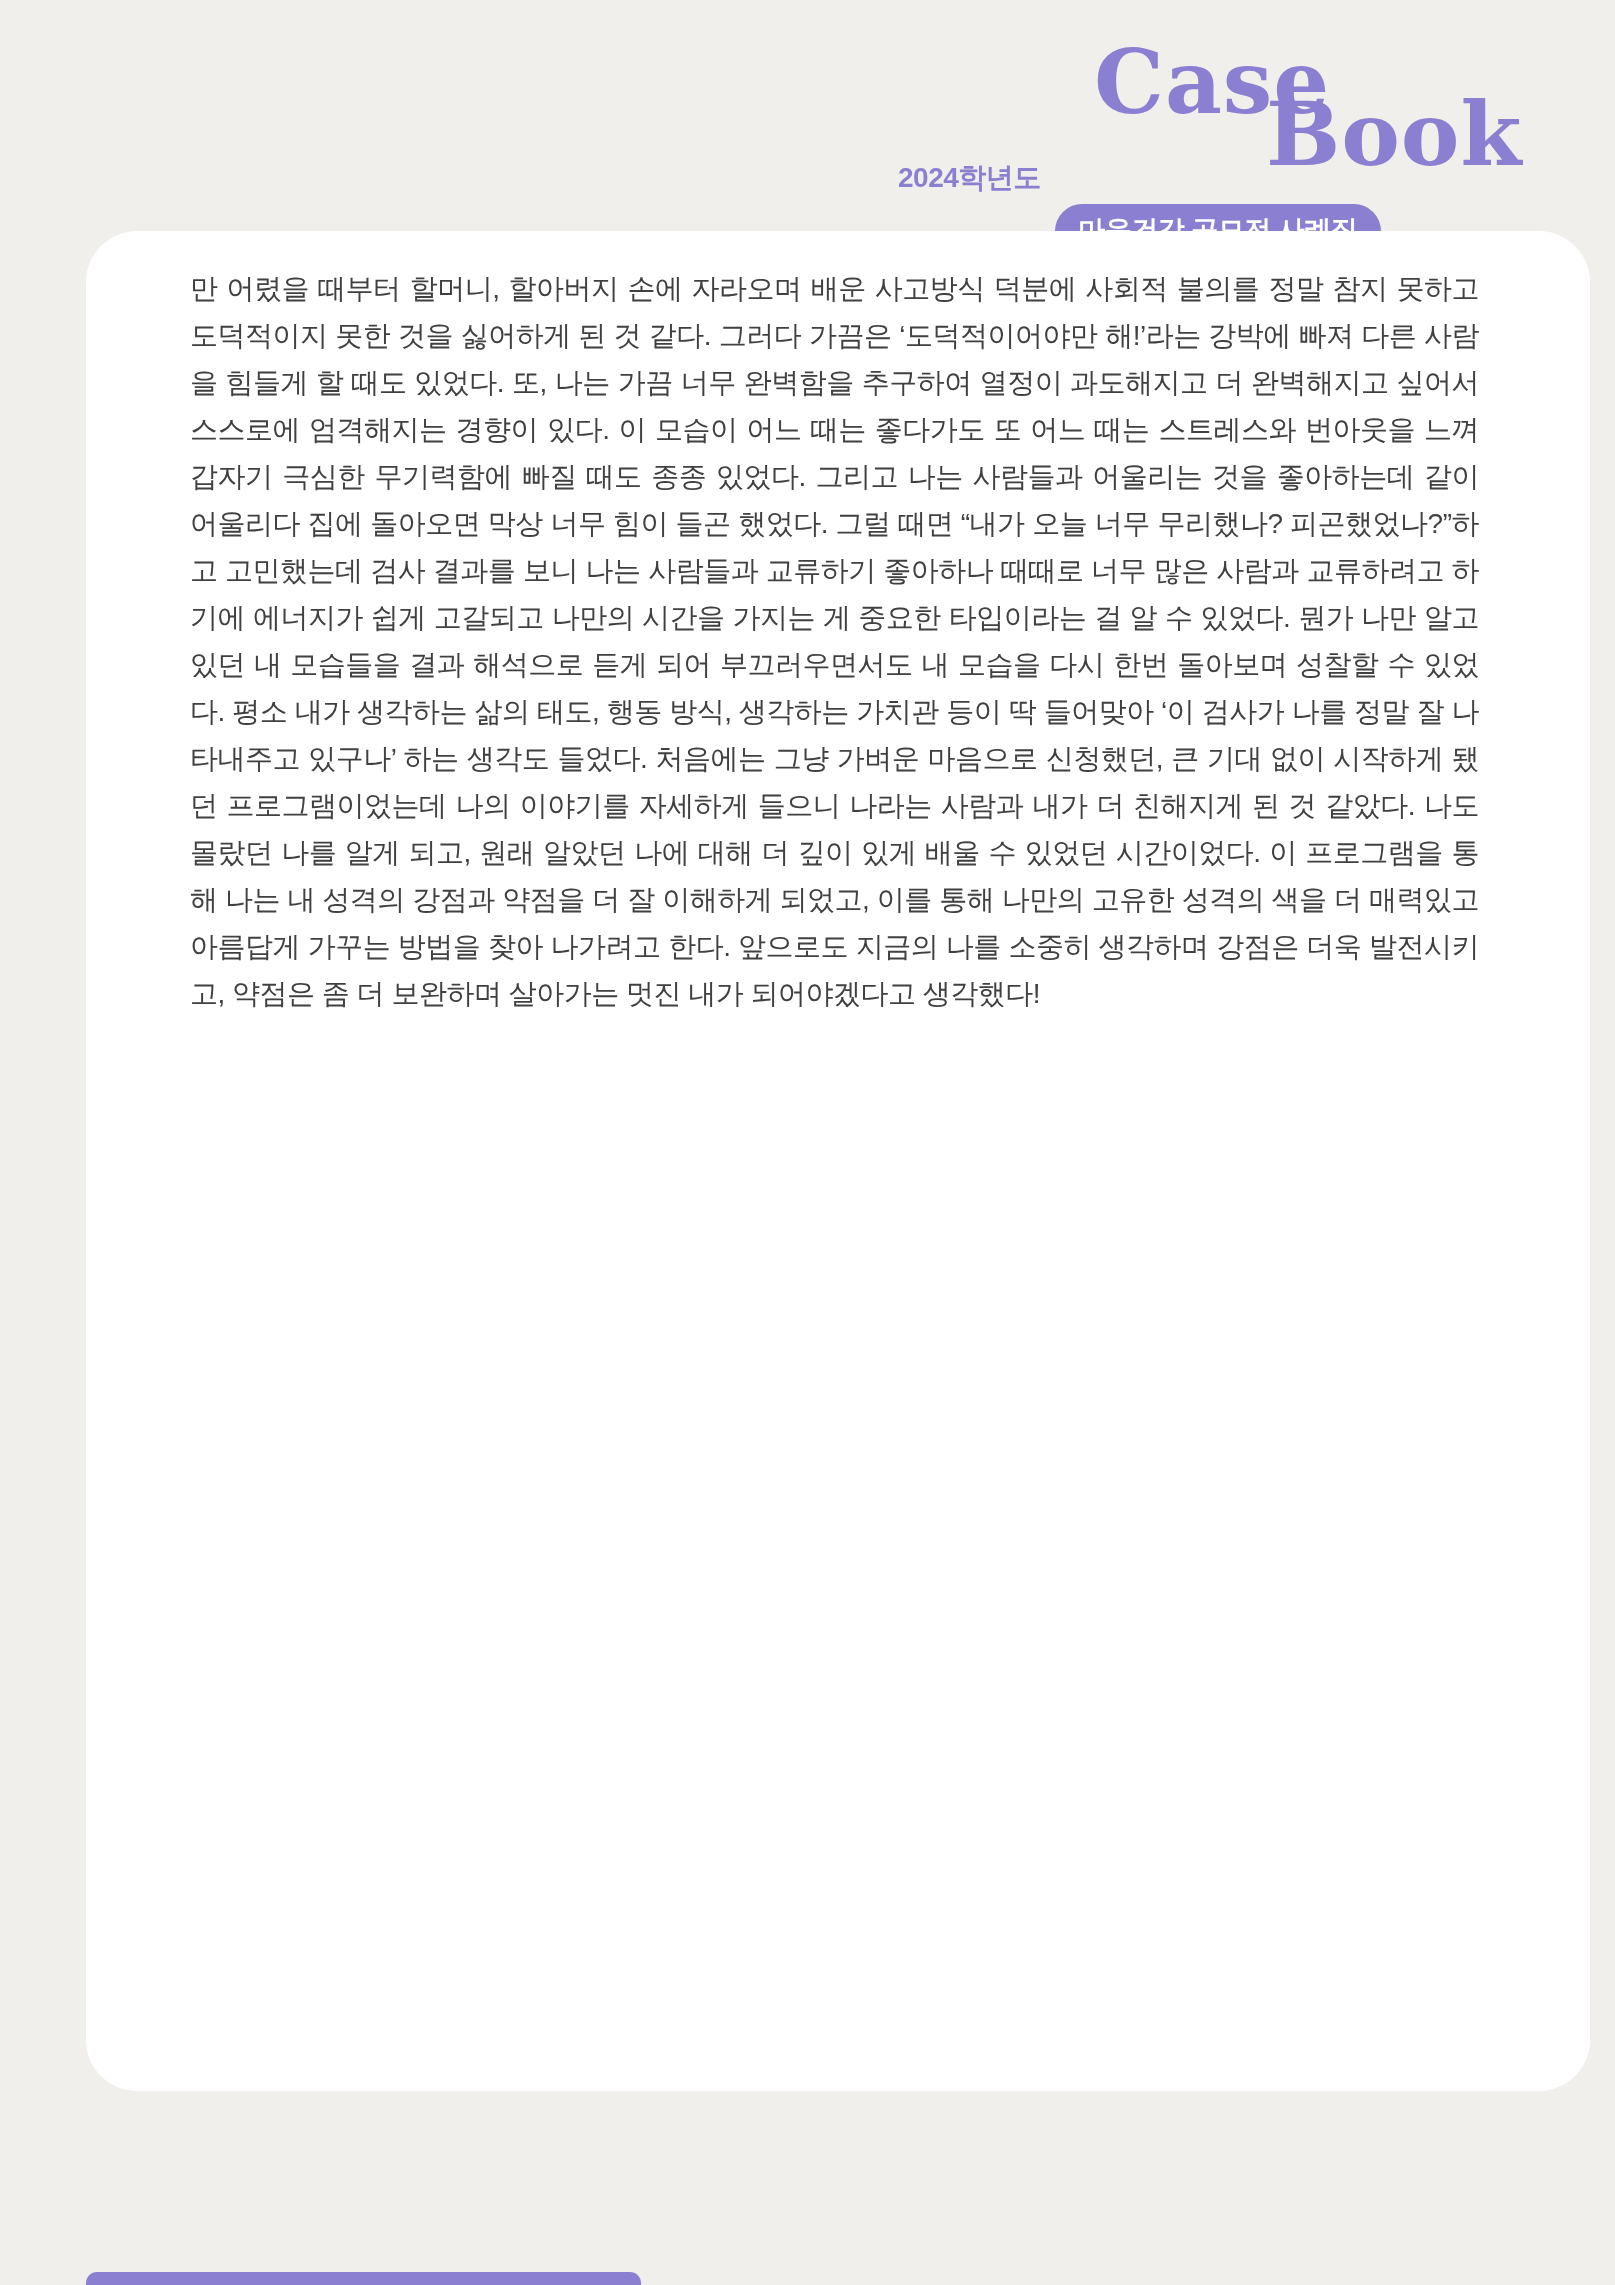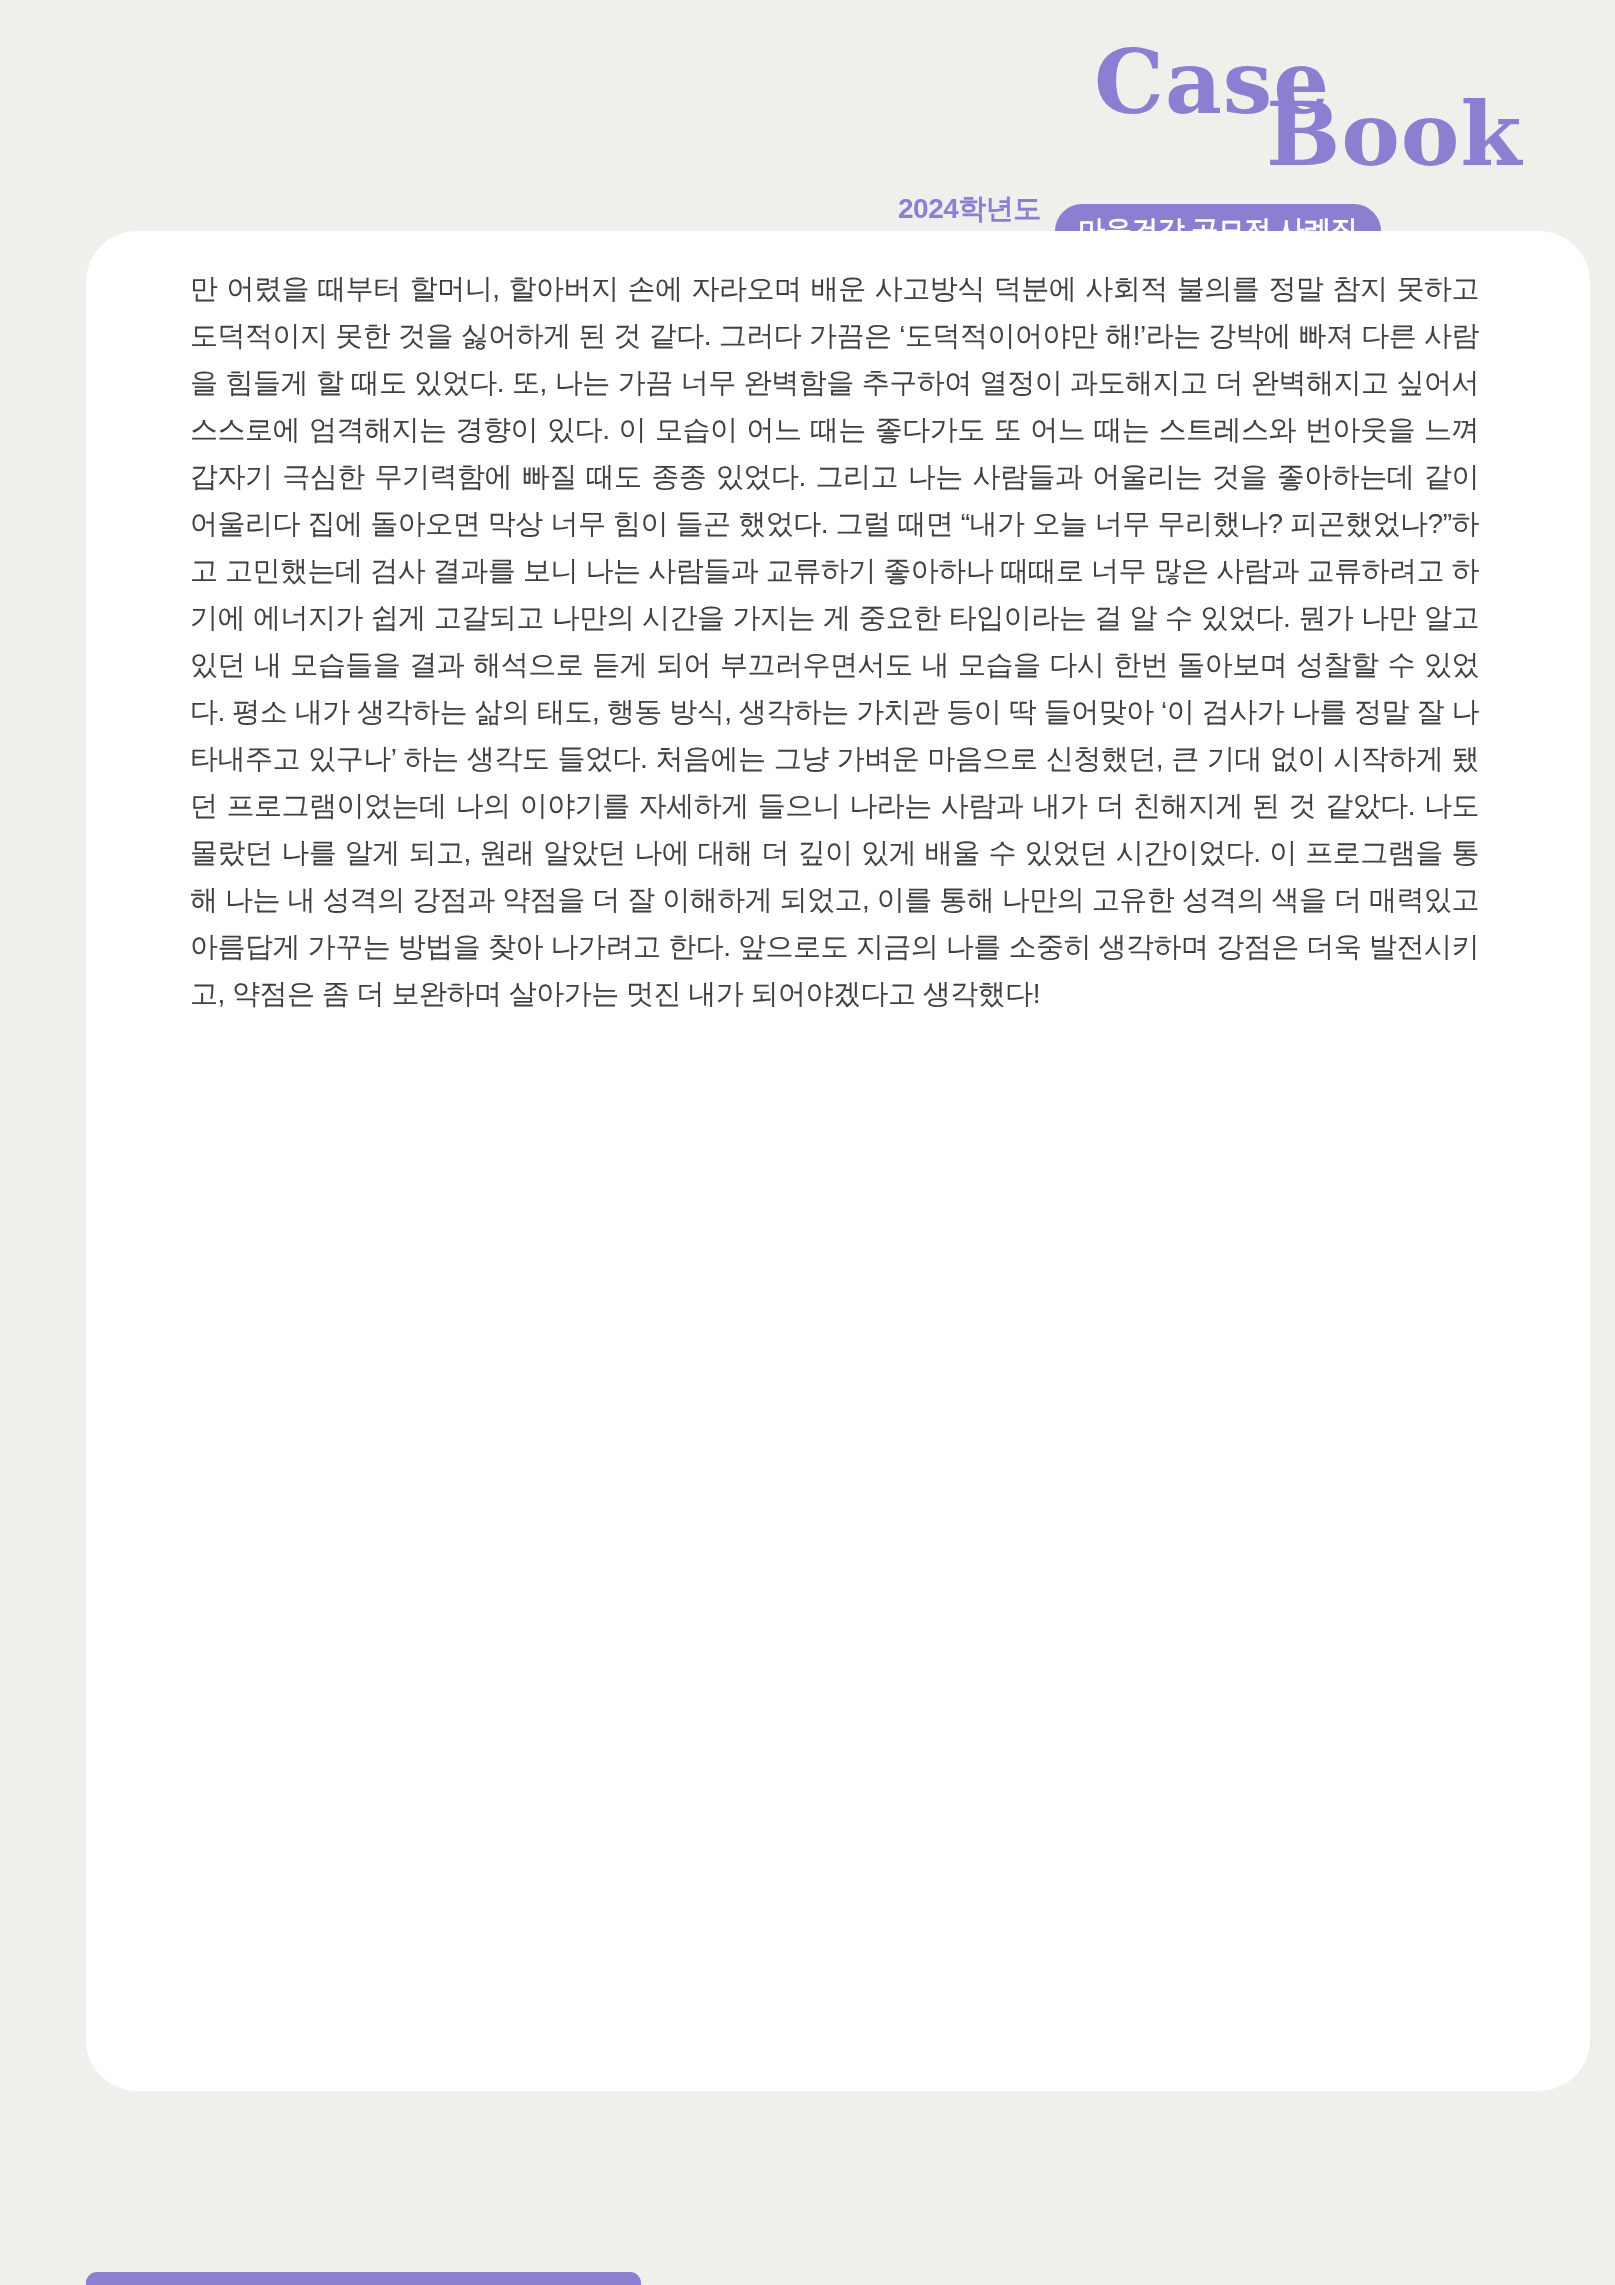--- a/index.html
+++ b/index.html
@@ -20,21 +20,20 @@
     color: #8b7fd1;
     letter-spacing: 0.9px;
   }
   .logo-case { left: 1094px; top: 38px; }
   .logo-book { left: 1266px; top: 90px; }
 
   .header-row {
     position: absolute;
     left: 898px; top: 159px;
     display: flex;
-    align-items: center;
     gap: 14px;
   }
   .year-label {
     color: #8b7fd1;
     font-size: 28px;
     font-weight: 700;
     letter-spacing: -0.5px;
     white-space: nowrap;
   }
   .badge-pill {

